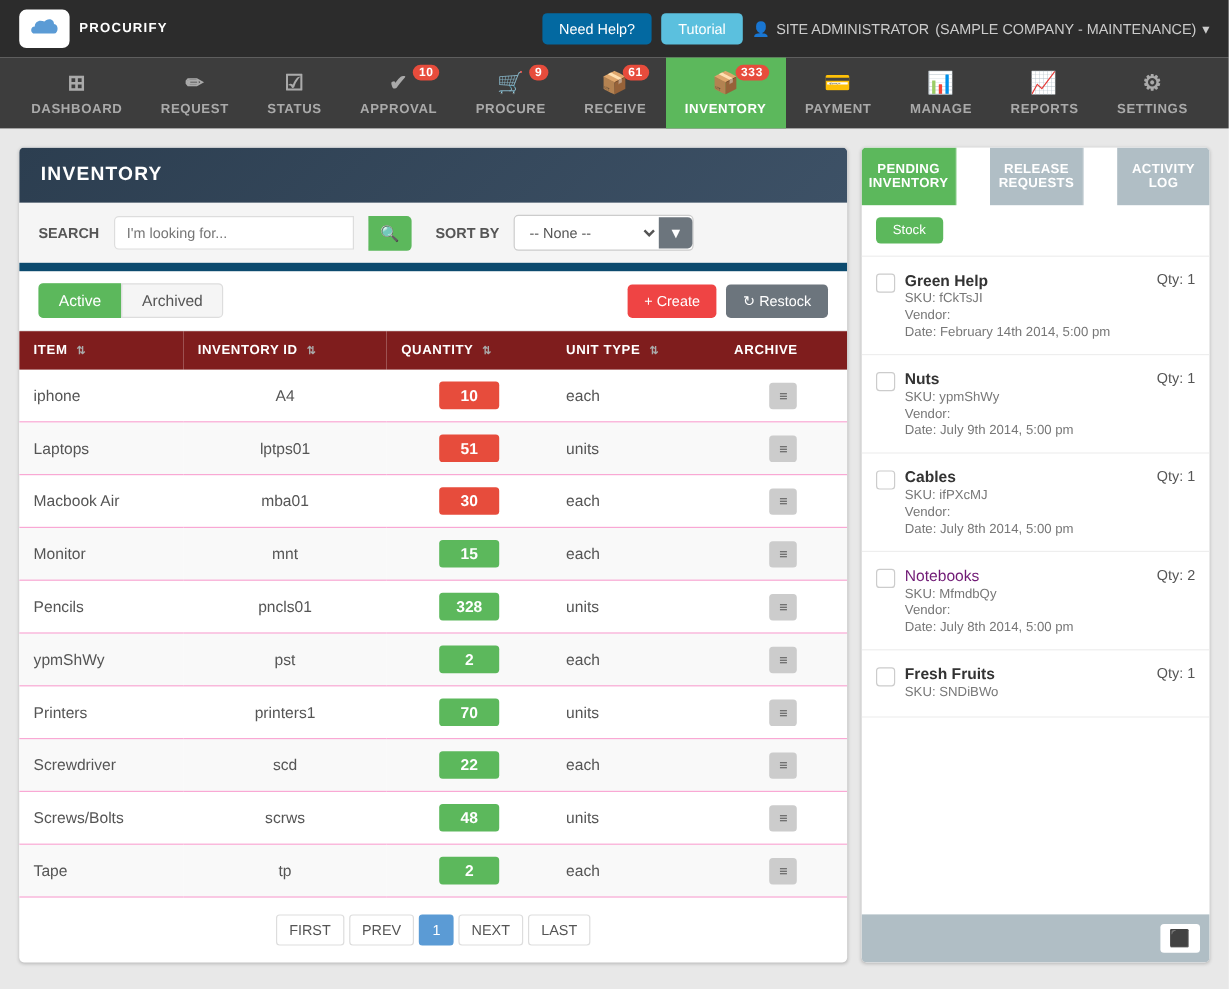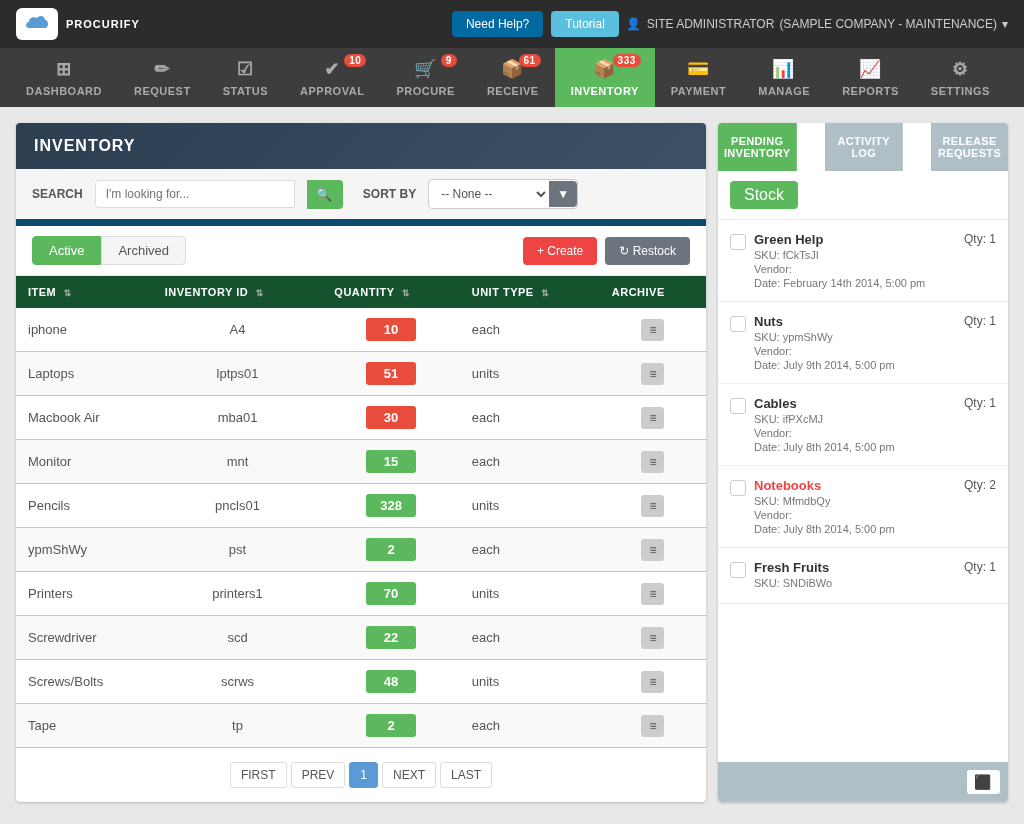--- a/index.html
+++ b/index.html
@@ -128,21 +128,21 @@
       padding: 7px 14px; font-size: 12px; cursor: pointer; display: flex; align-items: center; gap: 5px;
     }
     .btn-restock {
       background: #6c757d; color: white; border: none; border-radius: 4px;
       padding: 7px 14px; font-size: 12px; cursor: pointer; display: flex; align-items: center; gap: 5px;
     }
 
     
     .inventory-table { width: 100%; border-collapse: collapse; }
     .inventory-table th {
-      background: #14532d; color: white; padding: 10px 12px;
+      background: #7f1d1d; color: white; padding: 10px 12px;
       text-align: left; font-size: 11px; font-weight: bold; text-transform: uppercase;
       letter-spacing: 0.5px;
     }
     .inventory-table th .sort-arrows { font-size: 9px; margin-left: 4px; color: #aaa; }
     .inventory-table td {
       padding: 10px 12px; border-bottom: 1px solid #f9a8d4; font-size: 13px; color: #555;
     }
     .inventory-table tr:nth-child(even) td { background: #f9f9f9; }
     .qty-cell {
       text-align: center; font-weight: bold; color: white;
@@ -188,21 +188,21 @@
       font-weight: bold; text-transform: uppercase; cursor: pointer; letter-spacing: 0.3px;
       background: #b0bec5; color: white; border-right: 1px solid rgba(255,255,255,0.2);
     }
     .right-tab.active { background: #5cb85c; }
     .right-tab:last-child { border-right: none; }
     .stock-filter {
       padding: 10px 12px; border-bottom: 1px solid #eee;
     }
     .stock-btn {
       background: #5cb85c; color: white; border: none; border-radius: 4px;
-      padding: 5px 14px; font-size: 16px; cursor: pointer;
+      padding: 5px 14px; font-size: 11px; cursor: pointer;
     }
 
     
     .pending-list { flex: 1; overflow-y: auto; }
     .pending-item {
       padding: 12px; border-bottom: 1px solid #eee; display: flex; gap: 8px;
     }
     .pending-checkbox {
       width: 16px; height: 16px; border: 1px solid #ccc; border-radius: 3px;
       cursor: pointer; flex-shrink: 0; margin-top: 2px; appearance: none;
@@ -458,22 +458,22 @@
       <button class="page-btn">PREV</button>
       <button class="page-btn active">1</button>
       <button class="page-btn">NEXT</button>
       <button class="page-btn">LAST</button>
     </div>
   </div>
 
   <div class="right-panel">
     <div class="right-tabs">
       <div class="right-tab active">PENDING INVENTORY</div>
+      <div class="right-tab">RELEASE REQUESTS</div>
       <div class="right-tab">ACTIVITY LOG</div>
-      <div class="right-tab">RELEASE REQUESTS</div>
     </div>
     <div class="stock-filter">
       <button class="stock-btn">Stock</button>
     </div>
     <div class="pending-list" id="pending-list">
     <div class="pending-item">
     <input type="checkbox" class="pending-checkbox" style="">
     <div class="pending-info">
       <div>
         <span style="font-weight:bold;color:#333">Green Help</span>
@@ -505,21 +505,21 @@
       </div>
       <div class="pending-detail">SKU: ifPXcMJ</div>
       <div class="pending-detail">Vendor:</div>
       <div class="pending-detail">Date: July 8th 2014, 5:00 pm</div>
     </div>
   </div>
         <div class="pending-item">
     <input type="checkbox" class="pending-checkbox" style="">
     <div class="pending-info">
       <div>
-        <span style="font-weight:bold;color:#ef4444">Notebooks</span>
+        <span style="font-weight:normal;color:#701a75">Notebooks</span>
         <span style="font-size:12px;color:#555;float:right">Qty: 2</span>
       </div>
       <div class="pending-detail">SKU: MfmdbQy</div>
       <div class="pending-detail">Vendor:</div>
       <div class="pending-detail">Date: July 8th 2014, 5:00 pm</div>
     </div>
   </div>
         <div class="pending-item">
     <input type="checkbox" class="pending-checkbox" style="">
     <div class="pending-info">

